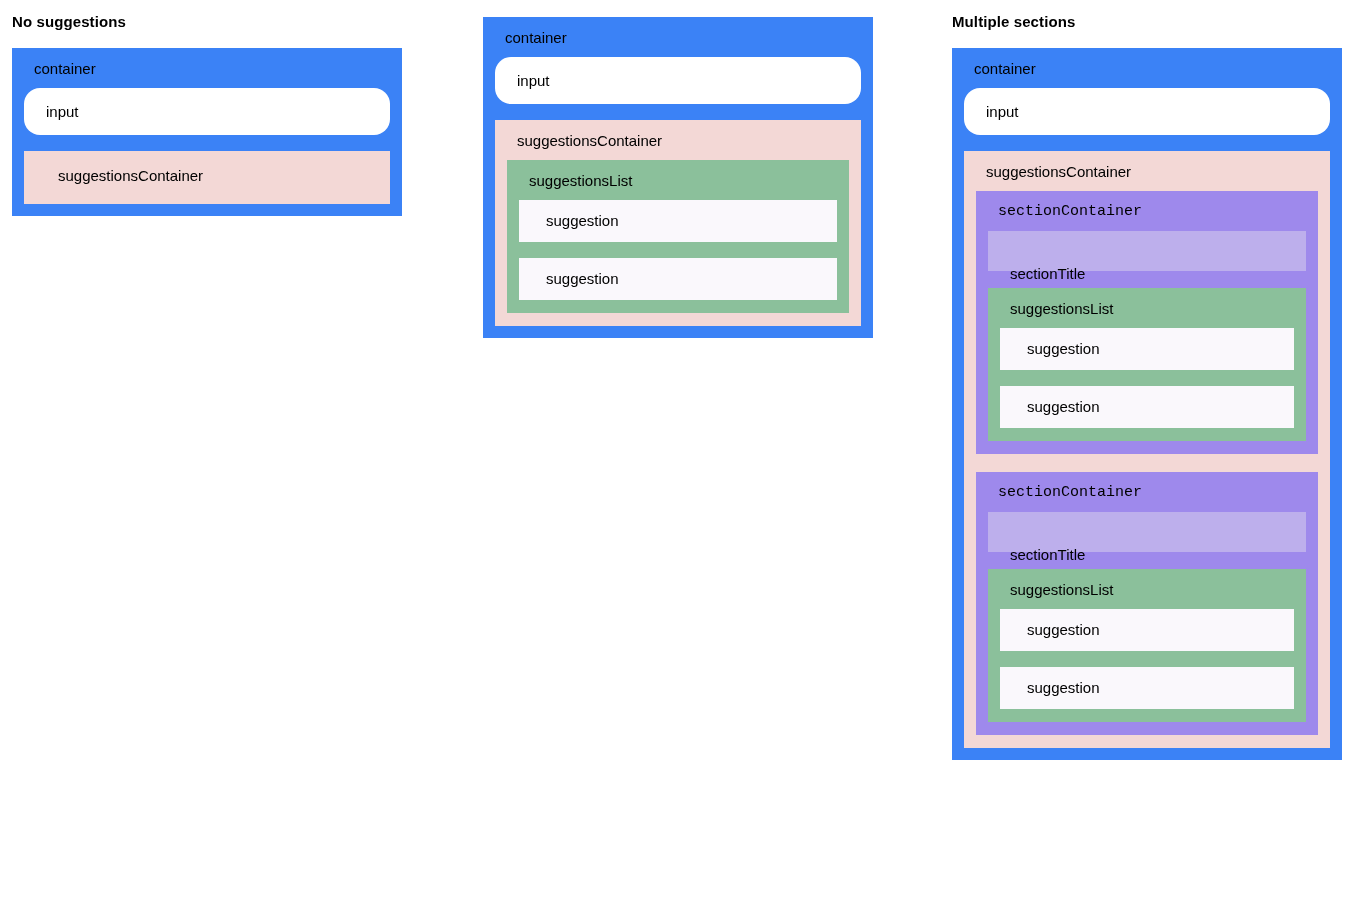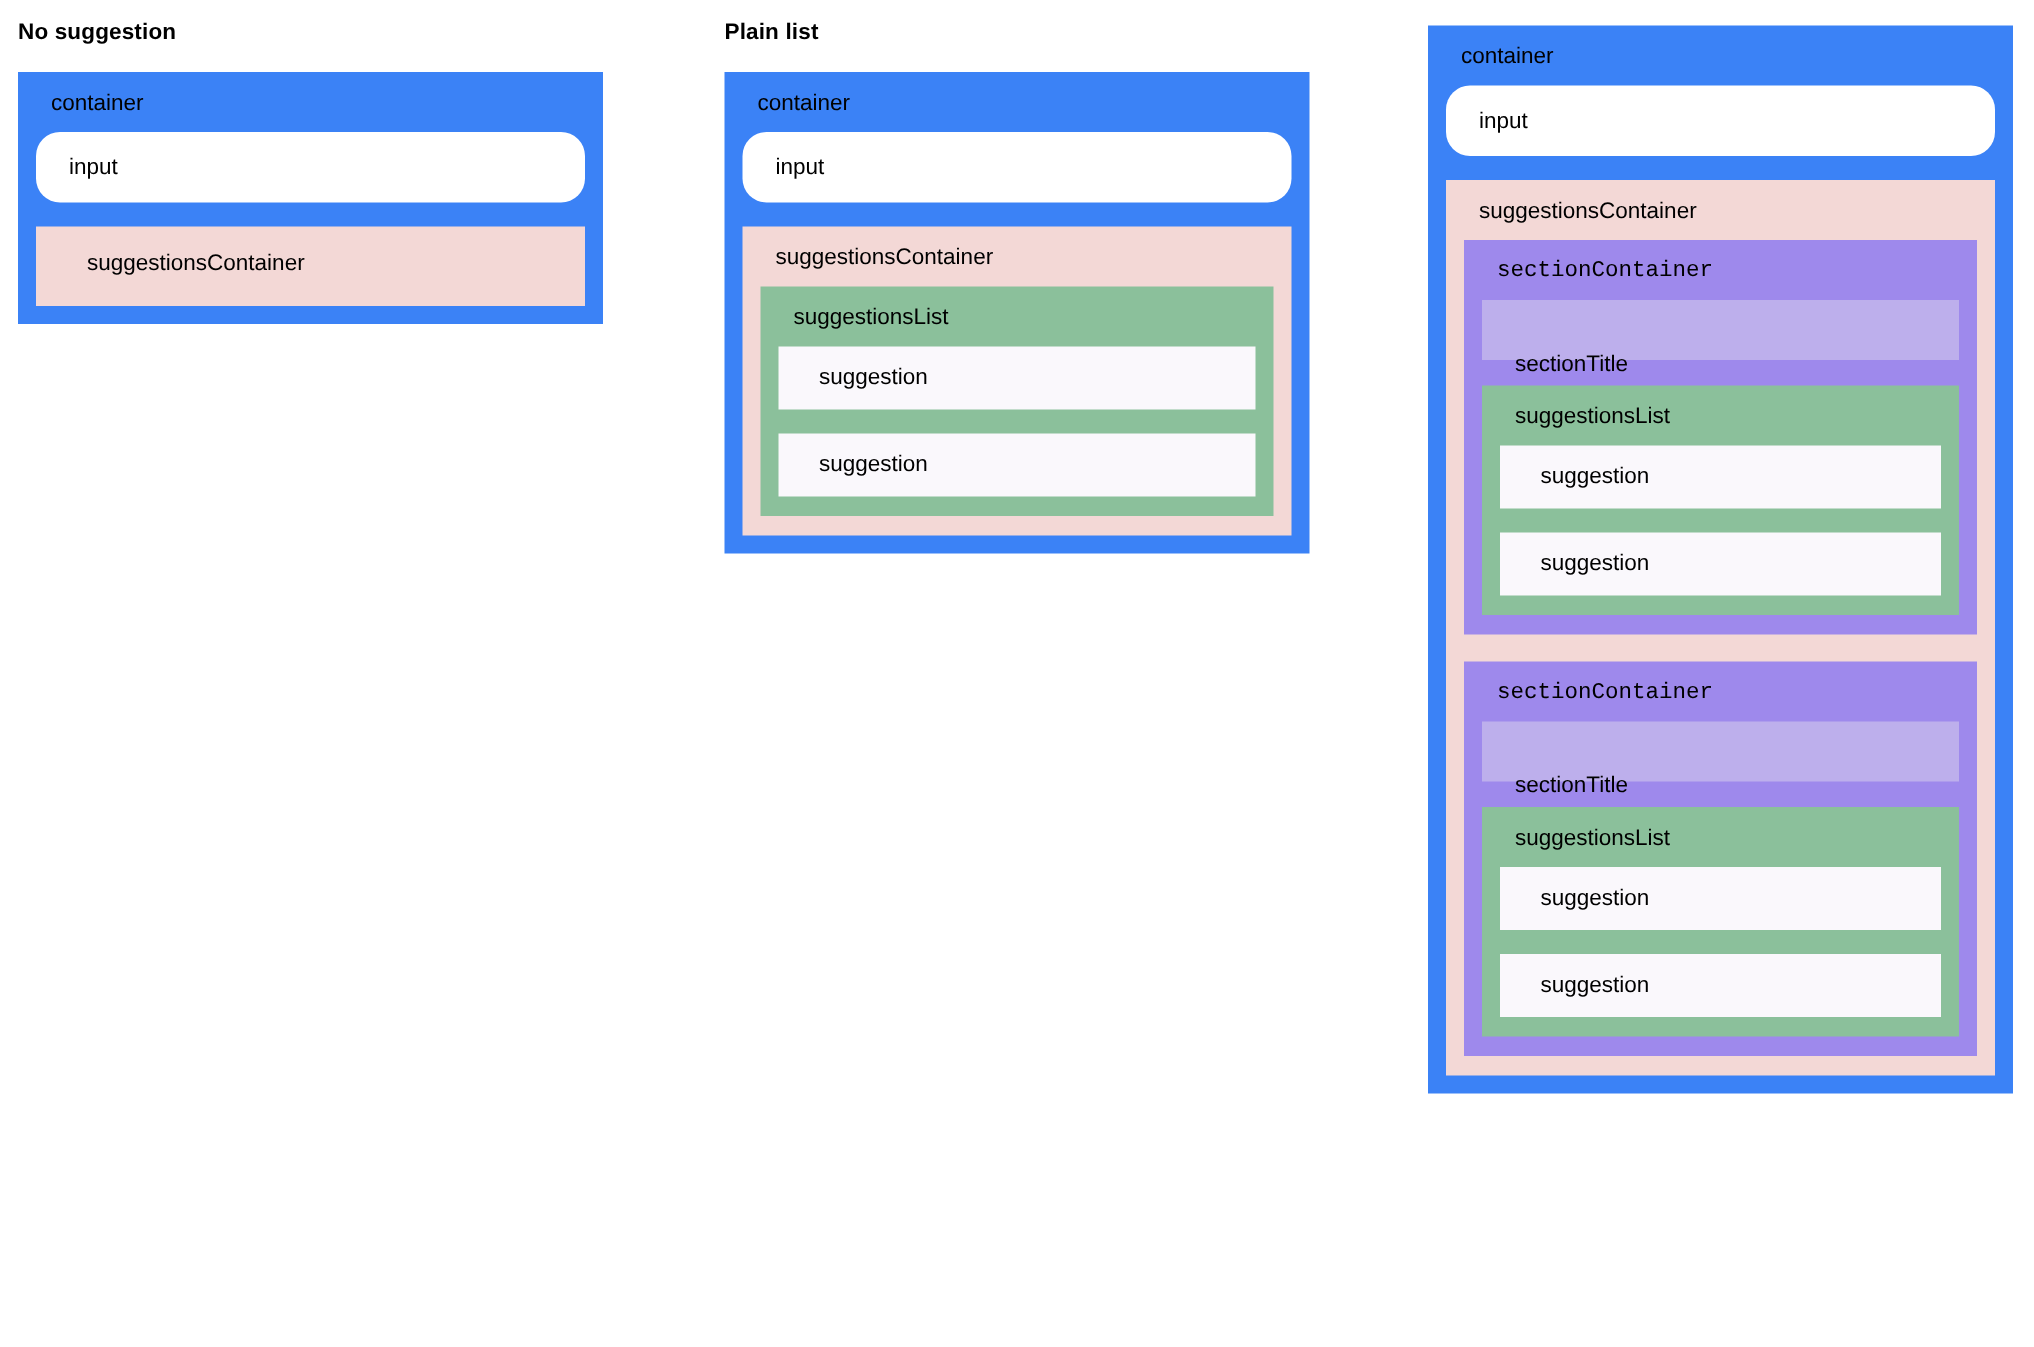--- a/index.html
+++ b/index.html
@@ -138,37 +138,36 @@
   .box-suggestion + .box-suggestion {
     margin-top: 16px;
   }
 </style>
 </head>
 <body>
 
 <div class="page">
 
   <div class="column col-1">
-    <h2 class="column-heading">No suggestion</h2>
+    <h2 class="column-heading">No suggestions</h2>
 
     <div class="box box-container">
       <span class="box-label">container</span>
 
       <div class="box box-input">
         <span class="box-label">input</span>
       </div>
 
       <div class="box box-suggestions-container is-empty">
         <span class="box-label">suggestionsContainer</span>
       </div>
     </div>
   </div>
 
   <div class="column col-2">
-    <h2 class="column-heading">Plain list</h2>
 
     <div class="box box-container">
       <span class="box-label">container</span>
 
       <div class="box box-input">
         <span class="box-label">input</span>
       </div>
 
       <div class="box box-suggestions-container">
         <span class="box-label">suggestionsContainer</span>
@@ -181,20 +180,21 @@
           </div>
           <div class="box box-suggestion">
             <span class="box-label">suggestion</span>
           </div>
         </div>
       </div>
     </div>
   </div>
 
   <div class="column col-3">
+    <h2 class="column-heading">Multiple sections</h2>
 
     <div class="box box-container">
       <span class="box-label">container</span>
 
       <div class="box box-input">
         <span class="box-label">input</span>
       </div>
 
       <div class="box box-suggestions-container">
         <span class="box-label">suggestionsContainer</span>

